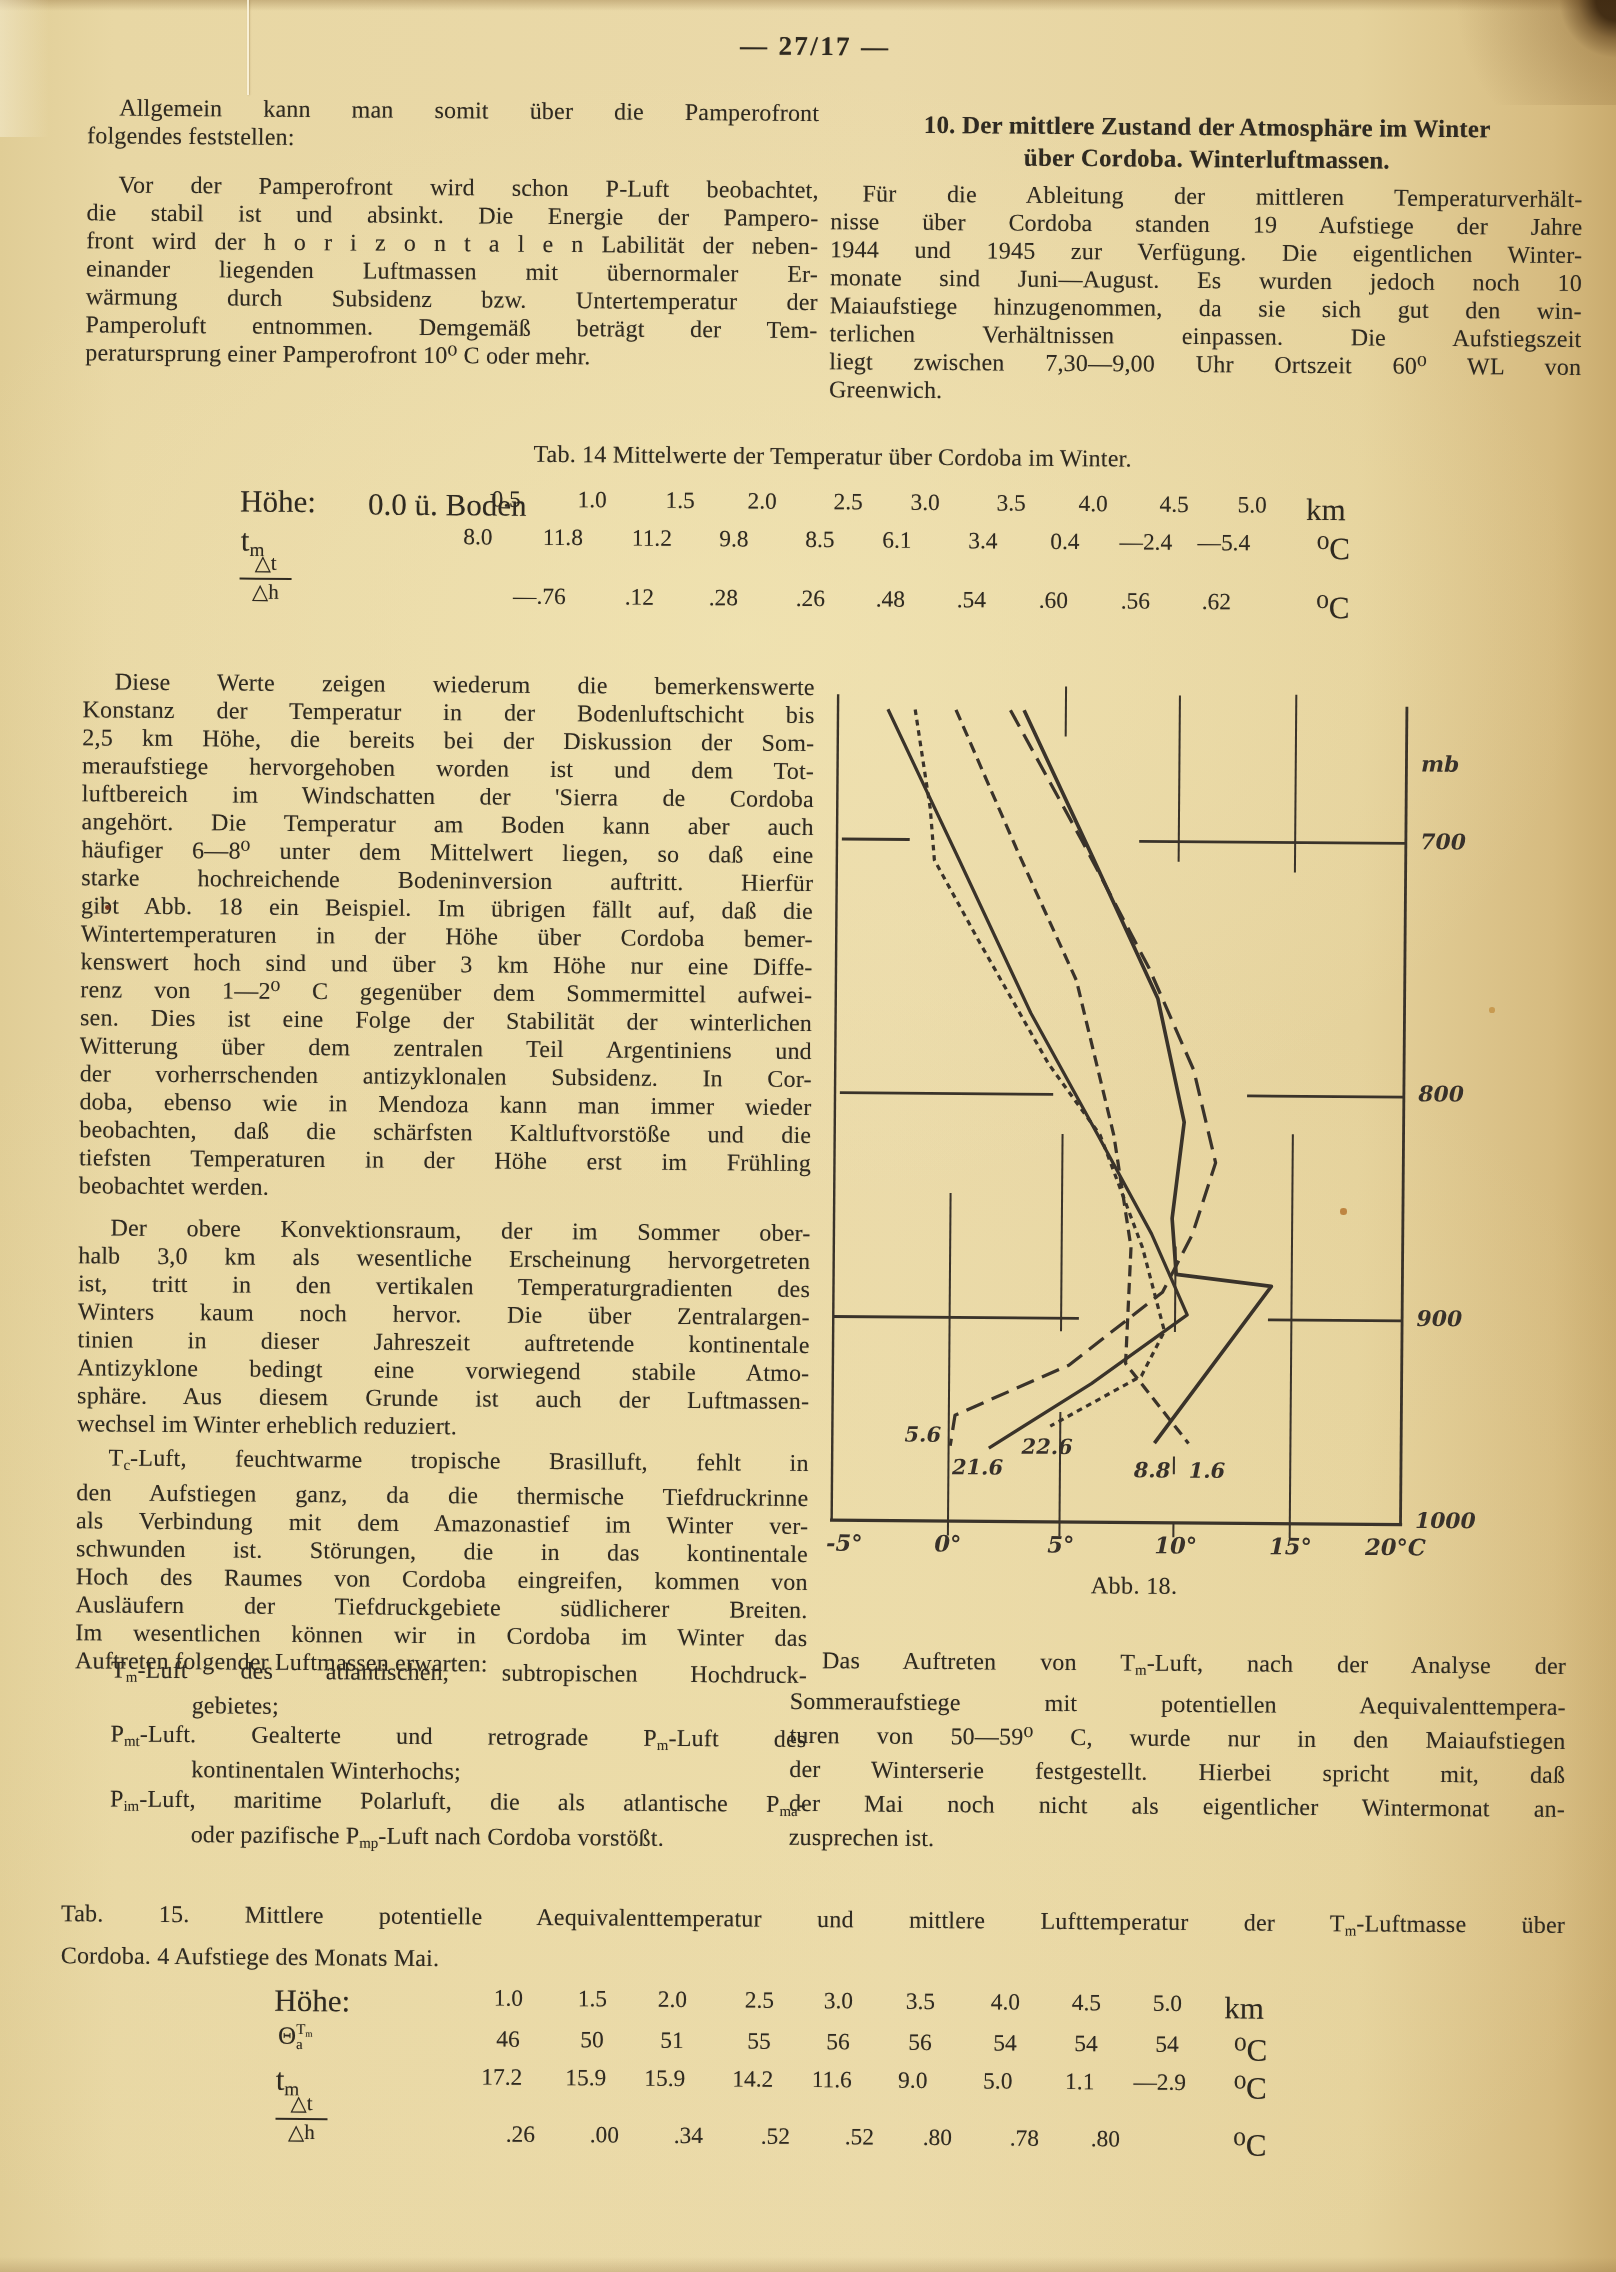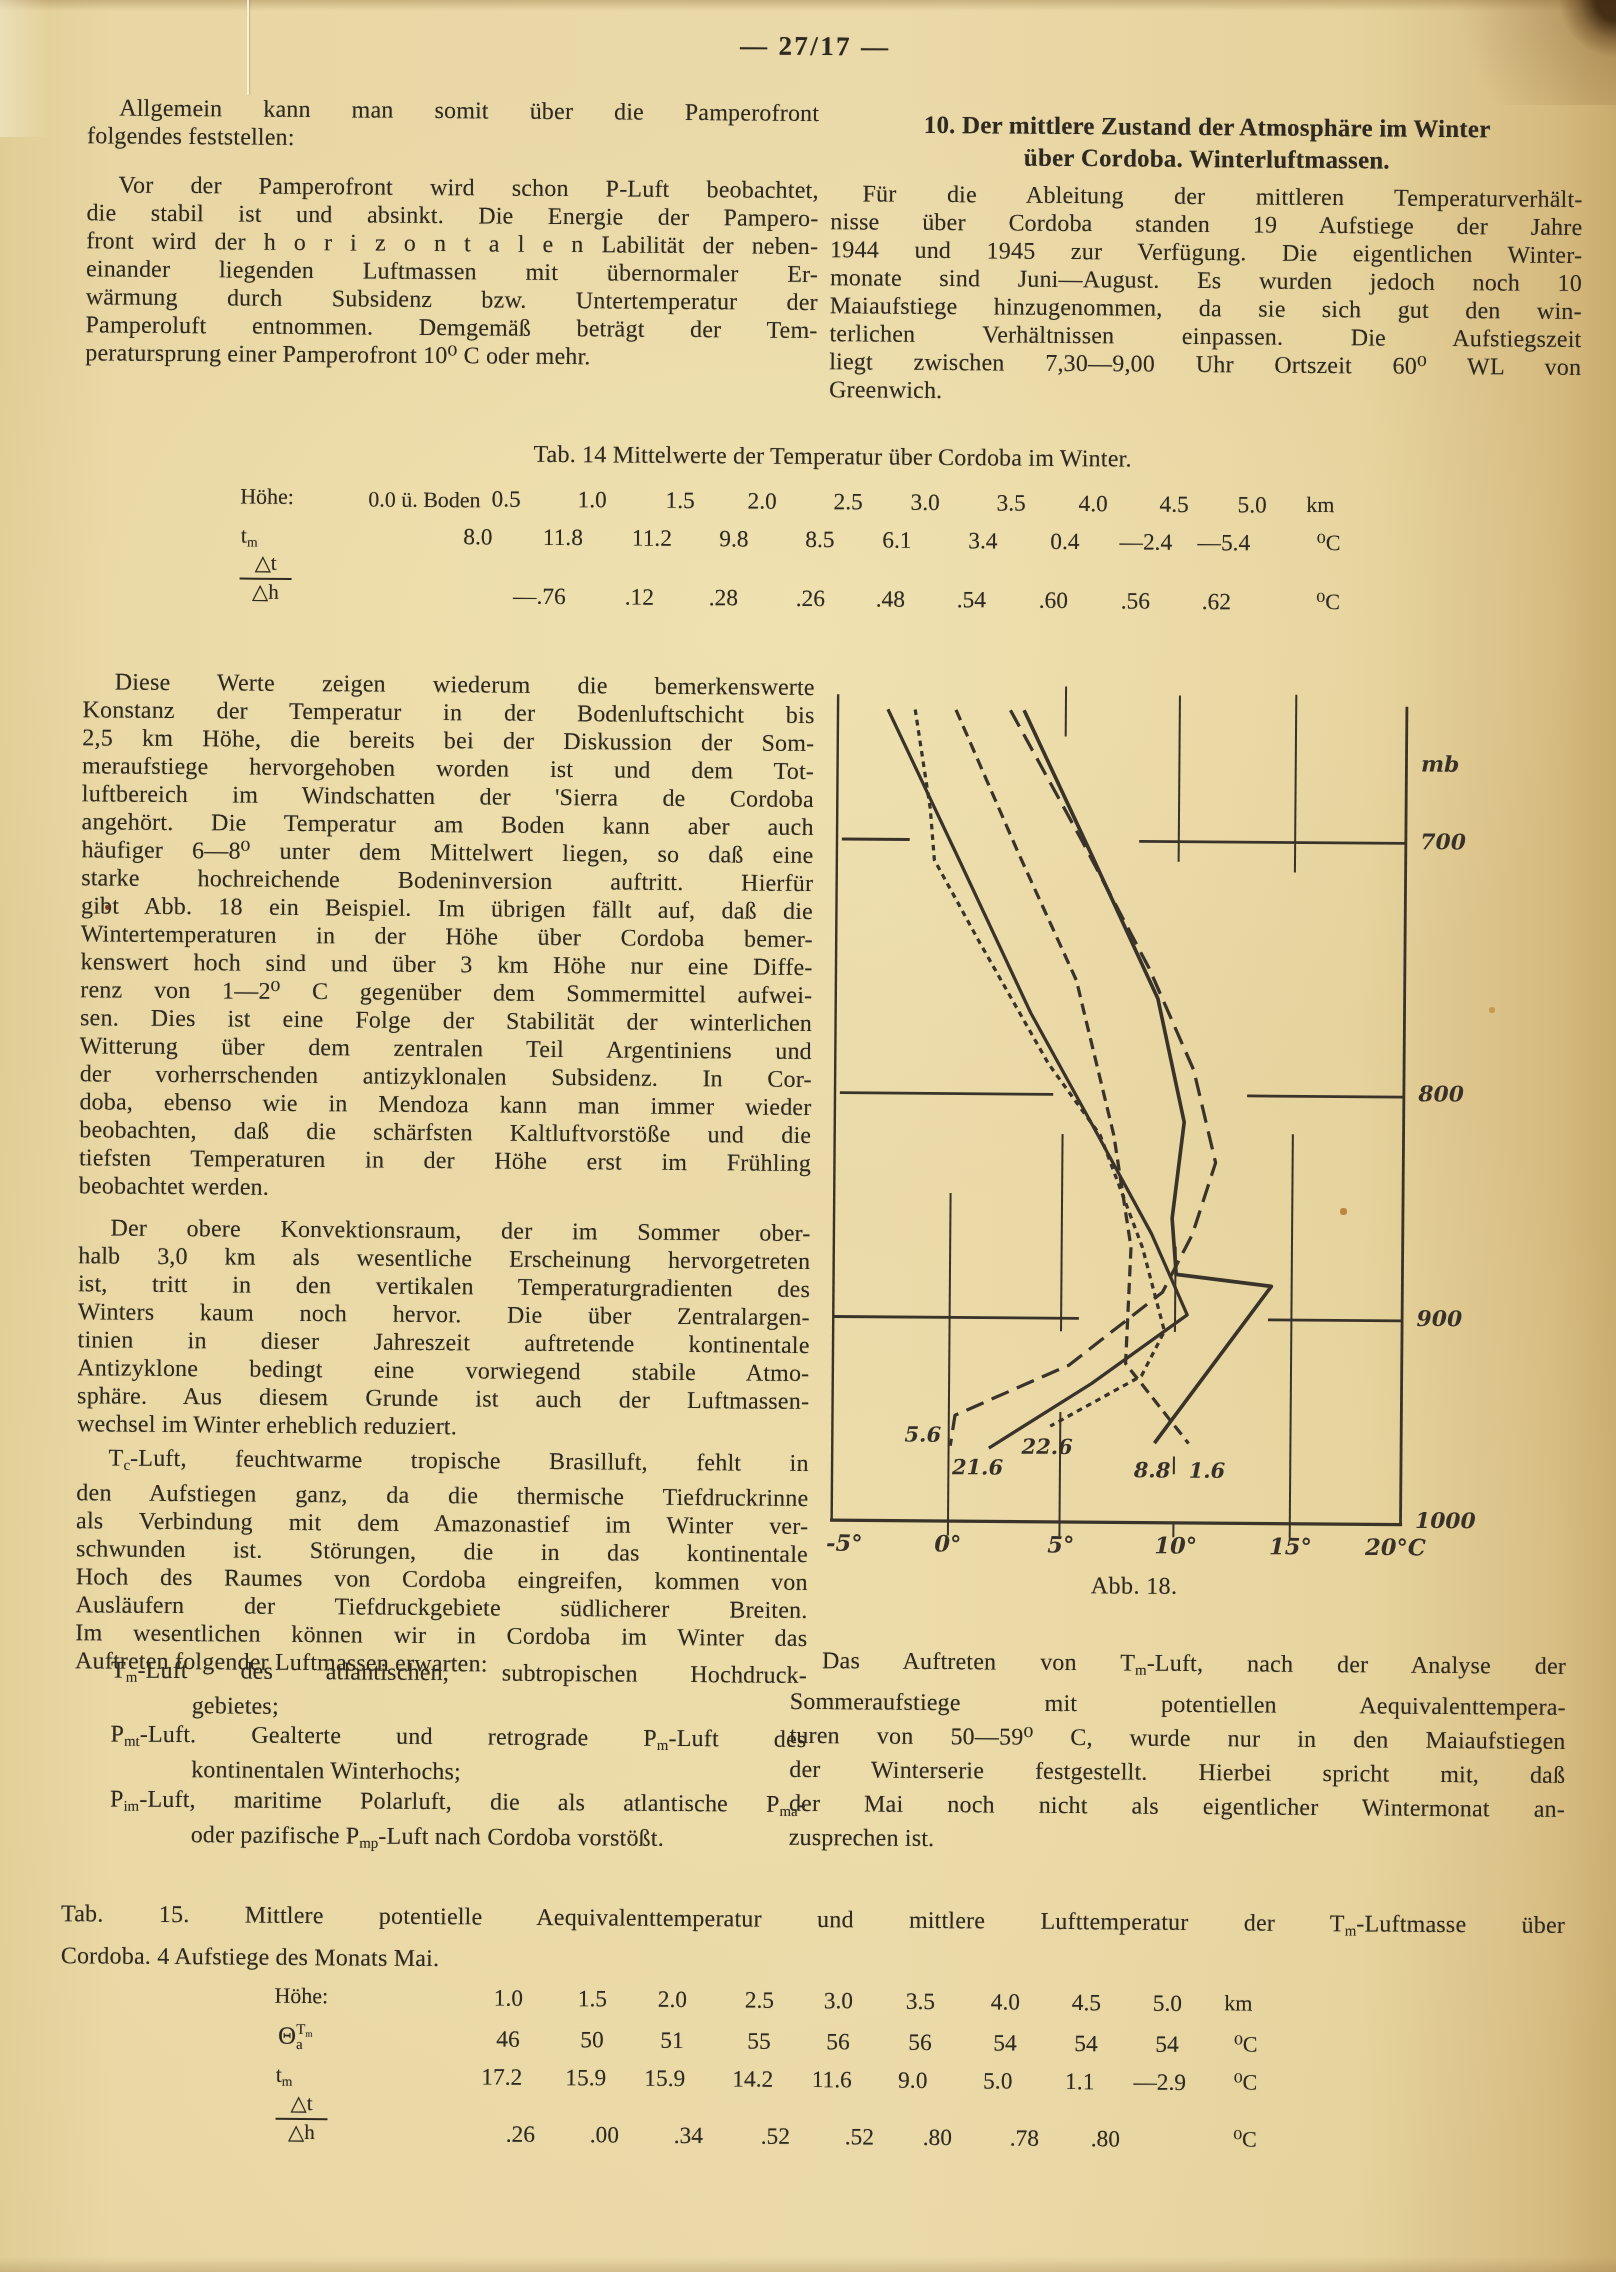--- a/index.html
+++ b/index.html
@@ -18,21 +18,21 @@
   .txt{font-size:24px;line-height:28px;letter-spacing:0.2px;text-shadow:0 0 0.8px rgba(50,40,25,.35);}
   .jline{text-align:justify;text-align-last:justify;}
   .jline.last{text-align-last:left;}
   .indent .jline:first-child{text-indent:32px;}
   .center-lines .jline{text-align:center;text-align-last:center;}
   .bold{font-weight:bold;}
   .hang .jline{padding-left:117px;}
   .hang .jline:first-child{padding-left:36px;text-indent:0;}
   .pageno{font-size:27px;font-weight:bold;letter-spacing:2.4px;text-shadow:0 0 0.8px rgba(50,40,25,.4);}
   .tblcell{position:absolute;transform:translateX(-50%);white-space:nowrap;font-size:23.4px;text-shadow:0 0 0.8px rgba(50,40,25,.35);}
-  .tbllabel{position:absolute;white-space:nowrap;font-size:22px;text-shadow:0 0 0.8px rgba(50,40,25,.35);}
+  .tbllabel{position:absolute;white-space:nowrap;font-size:31px;text-shadow:0 0 0.8px rgba(50,40,25,.35);}
   .tbltitle{font-size:24px;text-align:center;letter-spacing:0.2px;text-shadow:0 0 0.8px rgba(50,40,25,.35);}
   .frac{position:absolute;text-align:center;font-size:21px;line-height:23.4px;text-shadow:0 0 0.8px rgba(50,40,25,.35);}
   .frac .bar{display:block;height:0;border-top:2px solid #2f2a21;margin:2.4px 0 1.6px 0;}
   sub{font-size:.62em;vertical-align:-0.28em;letter-spacing:0;}
   .theta-label{white-space:nowrap;}
   .theta-label .ss{display:inline-block;vertical-align:-0.35em;line-height:.8;font-size:.6em;}
   .theta-label .ss span{display:block;text-align:left;}
   .caption{font-size:24px;text-align:center;letter-spacing:0.4px;text-shadow:0 0 0.8px rgba(50,40,25,.35);}
   
   #fig-svg text{fill:#38312a;font-family:"DejaVu Serif","Liberation Serif",serif;font-style:italic;font-weight:bold;}

